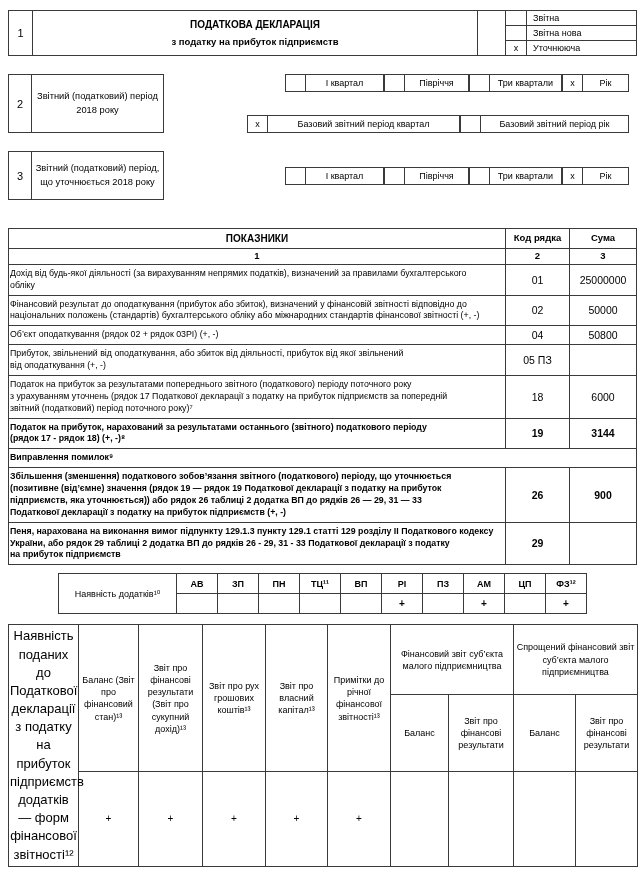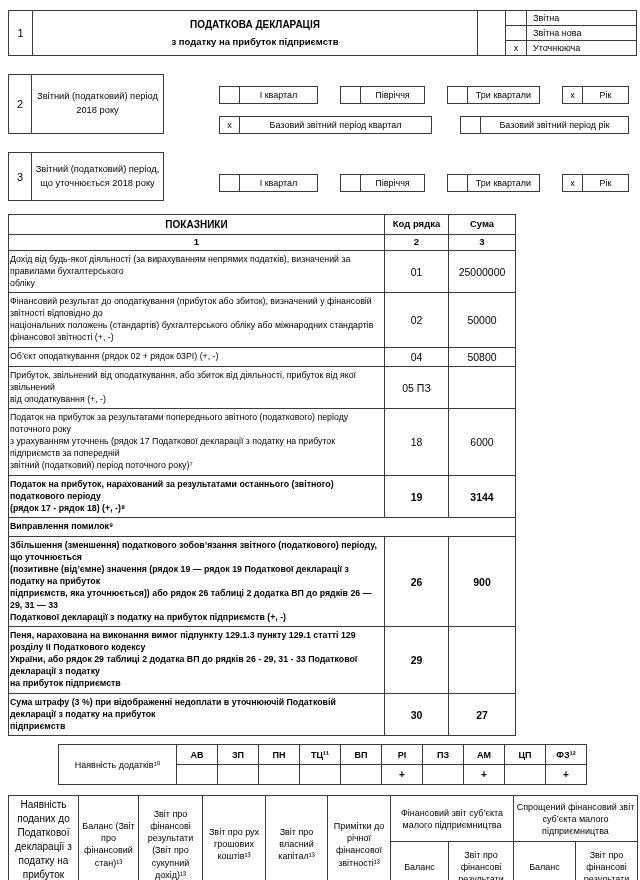--- a/index.html
+++ b/index.html
@@ -24,30 +24,30 @@
 
   
   .blk { display:flex; margin-top:18px; }
   .numbox { width:156px; table-layout:fixed; }
   .numbox .num { width:23px; text-align:center; font-size:11px; }
   .numbox .txt { text-align:center; font-size:9.3px; white-space:pre-line; line-height:1.5; }
   .b2 .numbox tr { height:58px; }
   .b3 .numbox tr { height:48px; }
   .periods { margin-left:55px; width:410px; display:flex; flex-direction:column; justify-content:space-between; }
   .periods3 { margin-left:55px; width:410px; display:flex; flex-direction:column; justify-content:center; }
-  .prow { display:flex; justify-content:space-between;margin-top:12px; }
+  .prow { display:flex; justify-content:flex-end; }
   .chk { table-layout:fixed; }
   .chk tr { height:17px; }
   .chk .mark { width:20px; text-align:center; font-size:9px; }
   .chk .lbl  { text-align:center; font-size:9px; }
   .wlbl1 { width:78px; } .wlbl2 { width:64px; } .wlbl3 { width:72px; } .wlbl4 { width:46px; }
   .wlblq { width:192px; } .wlblr { width:148px; }
 
   
-  .mt { width:508px; margin-top:13px; table-layout:fixed; }
+  .mt { width:629px; margin-top:28px; table-layout:fixed; }
   .mt td { padding:3px 1px; font-size:8.8px; line-height:1.35; white-space:pre-line; vertical-align:middle; }
   .mt td.c { text-align:center; font-size:10.5px; white-space:normal; padding:1px; }
   .mt tr.hdr td { font-weight:bold; text-align:center; white-space:normal; font-size:9.5px; height:20px; padding:2px; }
   .mt tr.hdr td.big { font-size:10px; }
   .mt tr.nums td { font-weight:bold; text-align:center; font-size:9.5px; white-space:normal; padding:1px; height:13px; }
   .mt tr.bold td { font-weight:bold; }
   .mt tr.section td { font-weight:bold; height:13px; }
 
   
   .ap { margin:8px 0 0 50px; table-layout:fixed; }
@@ -55,21 +55,21 @@
   .ap .lab { width:118px; text-align:center; font-size:9px; border-right:1px solid #3a3a3a; }
   .ap .ah { width:41px; text-align:center; font-weight:bold; font-size:9px; }
   .ap .av { width:41px; text-align:center; font-weight:bold; font-size:10px; }
 
   
   .ft { width:629px; margin-top:10px; table-layout:fixed; }
   .ft td { font-size:9px; text-align:center; vertical-align:middle; padding:2px 1px; line-height:1.35; }
   .ft tr.r1 td { height:34px; }
   .ft tr.r2 td { height:46px; }
   .ft tr.r3 td { height:56px; font-size:10px; }
-  .ft .rowhdr { font-size:10px; line-height:1.4; }
+  .ft .rowhdr { font-size:13px; line-height:1.4; }
 
   .caption { text-align:center; margin-top:17px; font-size:15px; color:#1c1c1c; letter-spacing:-0.2px; }
 </style>
 </head>
 <body>
 
 <div class="page">
 
   <table class="t1">
     <tbody>
@@ -271,26 +271,20 @@
 Податкової декларації з податку на прибуток підприємств (+, -)</td>
       <td class="c">26</td>
       <td class="c">900</td>
     </tr>
     <tr class="bold">
       <td>Пеня, нарахована на виконання вимог підпункту 129.1.3 пункту 129.1 статті 129 розділу ІІ Податкового кодексу
 України, або рядок 29 таблиці 2 додатка ВП до рядків 26 - 29, 31 - 33 Податкової декларації з податку
 на прибуток підприємств</td>
       <td class="c">29</td>
       <td class="c"></td>
-    </tr>
-    <tr class="bold">
-      <td>Сума штрафу (3 %) при відображенні недоплати в уточнюючій Податковій декларації з податку на прибуток
-підприємств</td>
-      <td class="c">30</td>
-      <td class="c">27</td>
     </tr>
   </tbody>
     </table>
 
   <table class="ap">
     <tbody>
         <tr>
       <td class="lab" rowspan="2">Наявність додатків¹⁰</td>
       <td class="ah">АВ</td>
       <td class="ah">ЗП</td>

